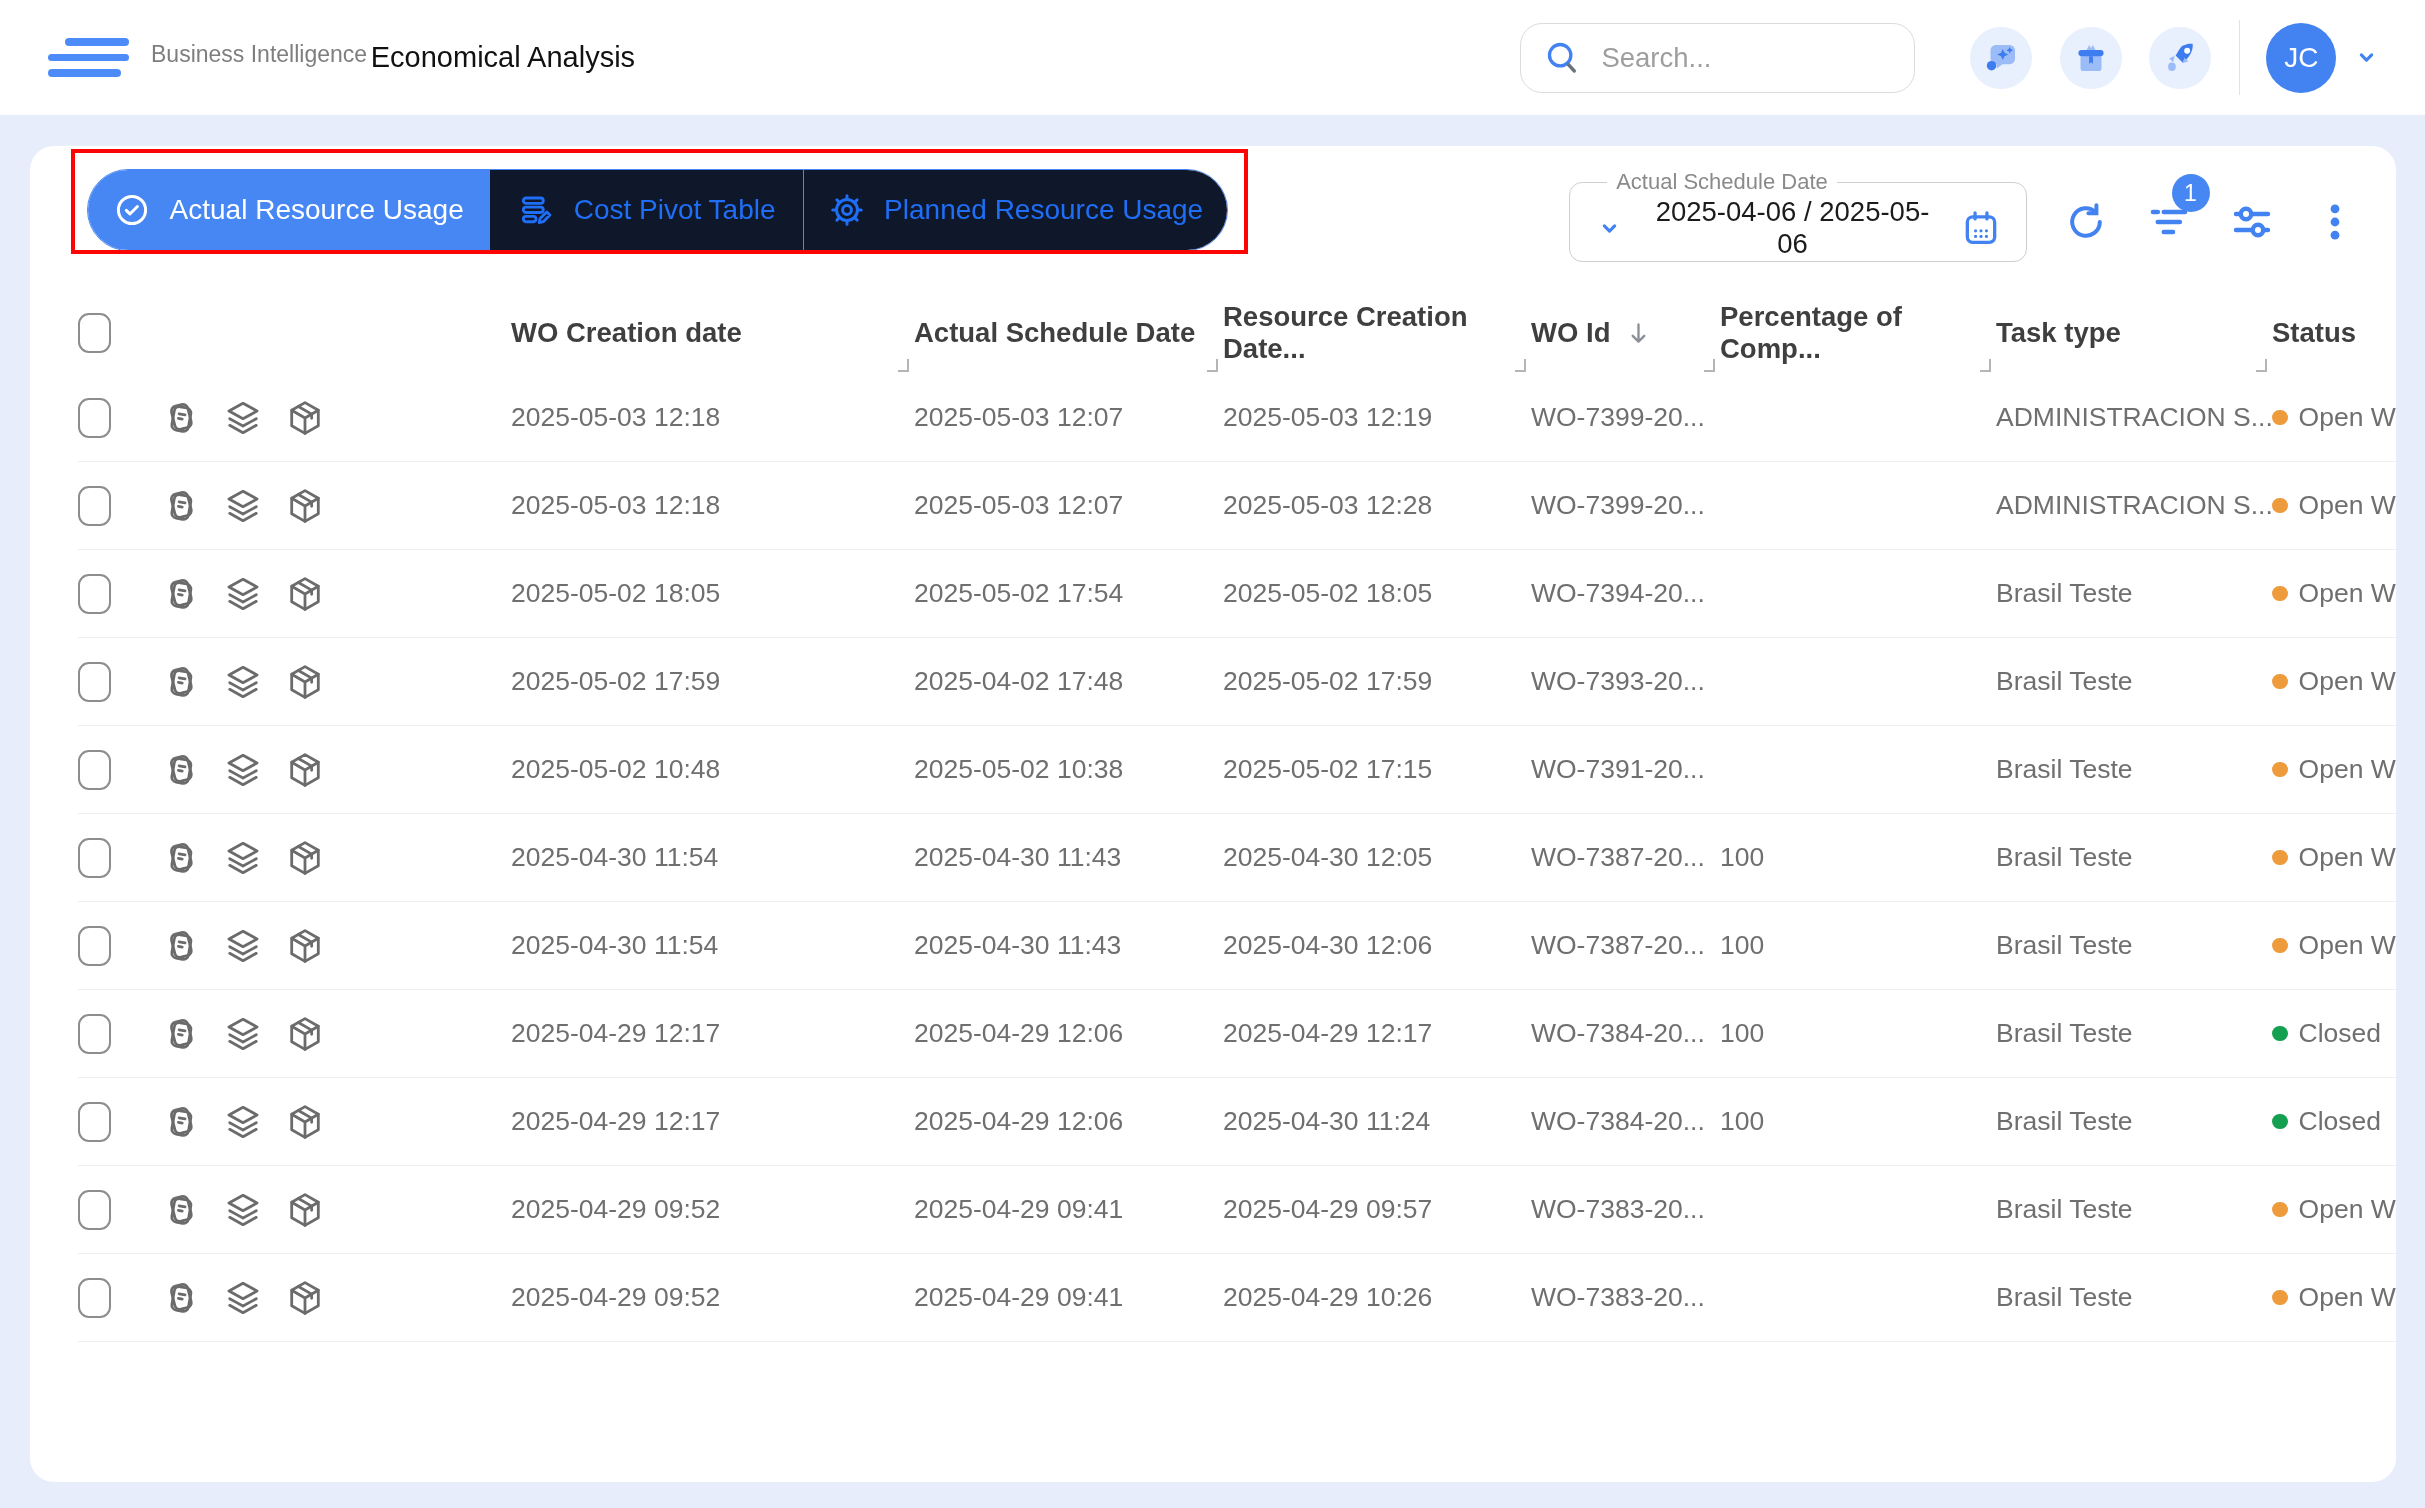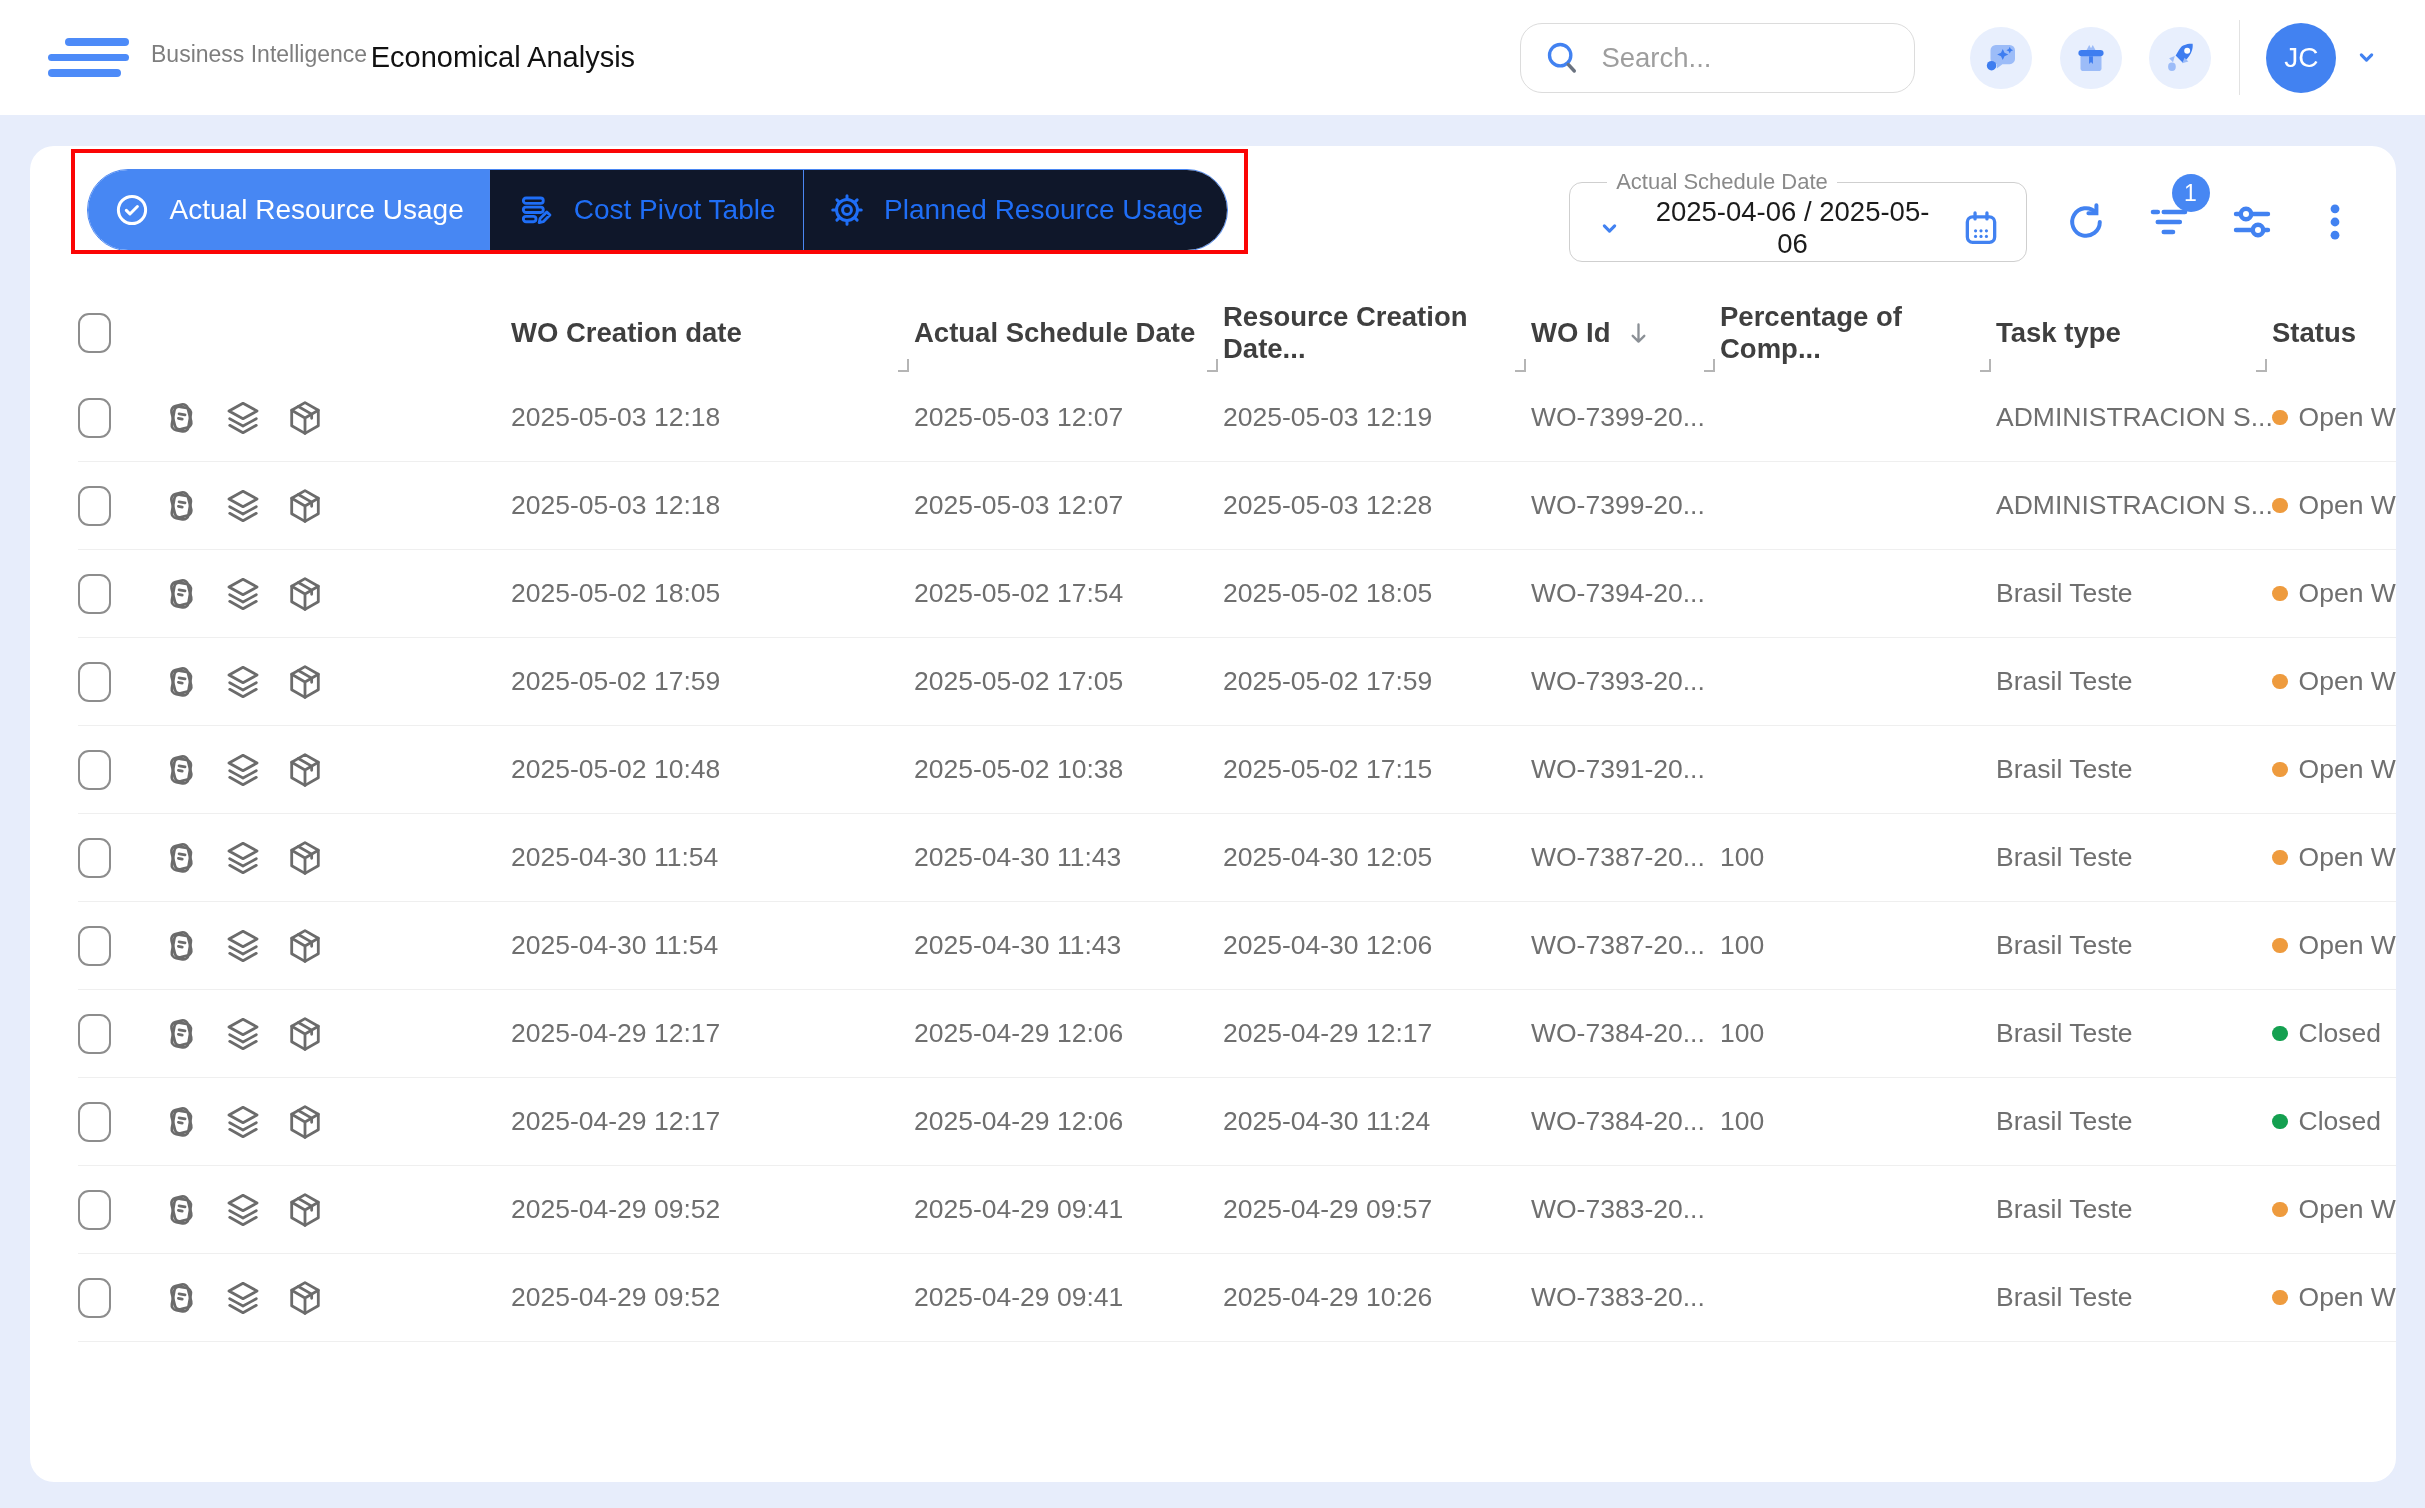--- a/index.html
+++ b/index.html
@@ -473,21 +473,21 @@
       </span>
       <span class="rowicon">
         <svg width="42" height="42" viewBox="0 0 24 24" fill="none" stroke="#6b6b6b" stroke-width="1.6" stroke-linecap="round" stroke-linejoin="round">
           <path d="M12 3.2l7.6 4.4v8.8L12 20.8l-7.6-4.4V7.6z"></path>
           <path d="M4.4 7.6L12 12l7.6-4.4M12 12v8.8"></path>
           <path d="M8.2 5.4l7.6 4.4v2.4"></path>
         </svg>
       </span>
     </div>
     <div class="cell">2025-05-02 17:59</div>
-    <div class="cell">2025-05-02 17:05</div>
+    <div class="cell">2025-04-02 17:48</div>
     <div class="cell">2025-05-02 17:59</div>
     <div class="cell">WO-7393-20...</div>
     <div class="cell"></div>
     <div class="cell">Brasil Teste</div>
     <div class="cell c-status">
       <span class="dot" style="background: rgb(238, 155, 62);"></span>
       <span>Open W</span>
     </div>
   </div>
 

